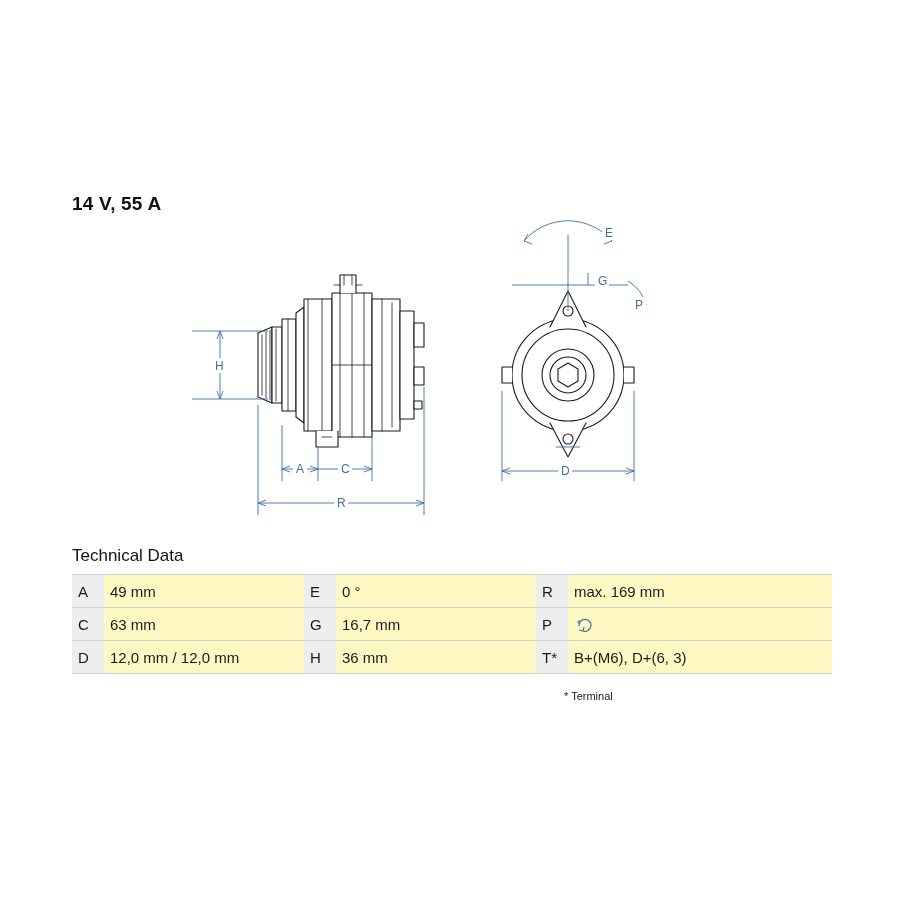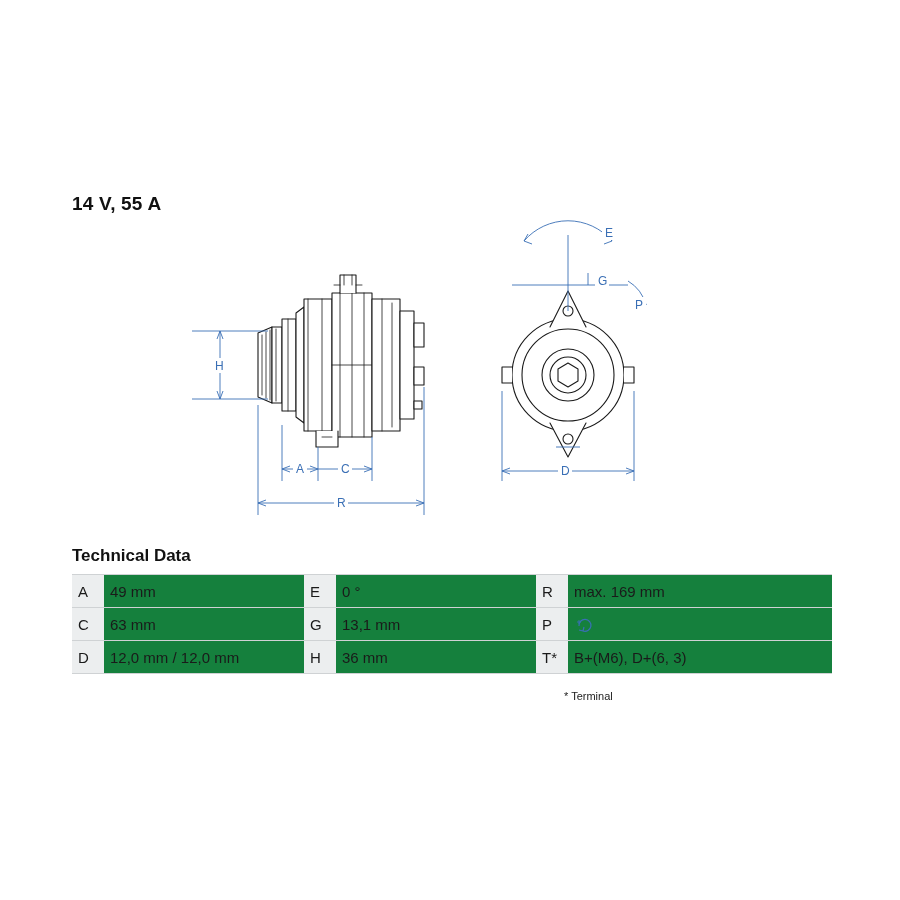--- a/index.html
+++ b/index.html
@@ -44,21 +44,21 @@
 
   
   .td-wrap {
     position: absolute;
     left: 72px;
     top: 546px;
     width: 760px;
   }
   .td-heading {
     font-size: 17px;
-    font-weight: bold;
+    font-weight: normal;
     color: #111;
     padding: 0 0 8px 0;
   }
   table.td {
     border-collapse: collapse;
     width: 760px;
     table-layout: fixed;
   }
   table.td td {
     border-top: 1px solid #cfd2d4;
@@ -70,21 +70,21 @@
     padding: 0;
     background: #eceeef;
   }
   table.td tr td.key {
     width: 30px;
     padding-left: 6px;
     background: #eceeef;
   }
   table.td tr td.val {
     padding-left: 6px;
-    background: #15803d;
+    background: #fef9c3;
   }
   
   col.c1 { width: 32px; }
   col.c2 { width: 200px; }
   col.c3 { width: 32px; }
   col.c4 { width: 200px; }
   col.c5 { width: 32px; }
   col.c6 { width: 264px; }
 
   .footnote {
@@ -246,21 +246,21 @@
           <td class="val">49 mm</td>
           <td class="key">E</td>
           <td class="val">0 °</td>
           <td class="key">R</td>
           <td class="val">max. 169 mm</td>
         </tr>
         <tr>
           <td class="key">C</td>
           <td class="val">63 mm</td>
           <td class="key">G</td>
-          <td class="val">13,1 mm</td>
+          <td class="val">16,7 mm</td>
           <td class="key">P</td>
           <td class="val">
             <span class="p-symbol">
               <svg width="24" height="18" viewBox="0 0 24 18">
                 <path d="M5 10 a6 6 0 1 1 4 5" fill="none" stroke="#3a6fb5" stroke-width="1.2"></path>
                 <path d="M9 15 L5 14 M9 15 L10 11" fill="none" stroke="#3a6fb5" stroke-width="1.2"></path>
                 <path d="M5 4 L5 8 M3 6 L7 6" stroke="#3a6fb5" stroke-width="0.9"></path>
               </svg>
             </span>
           </td>

